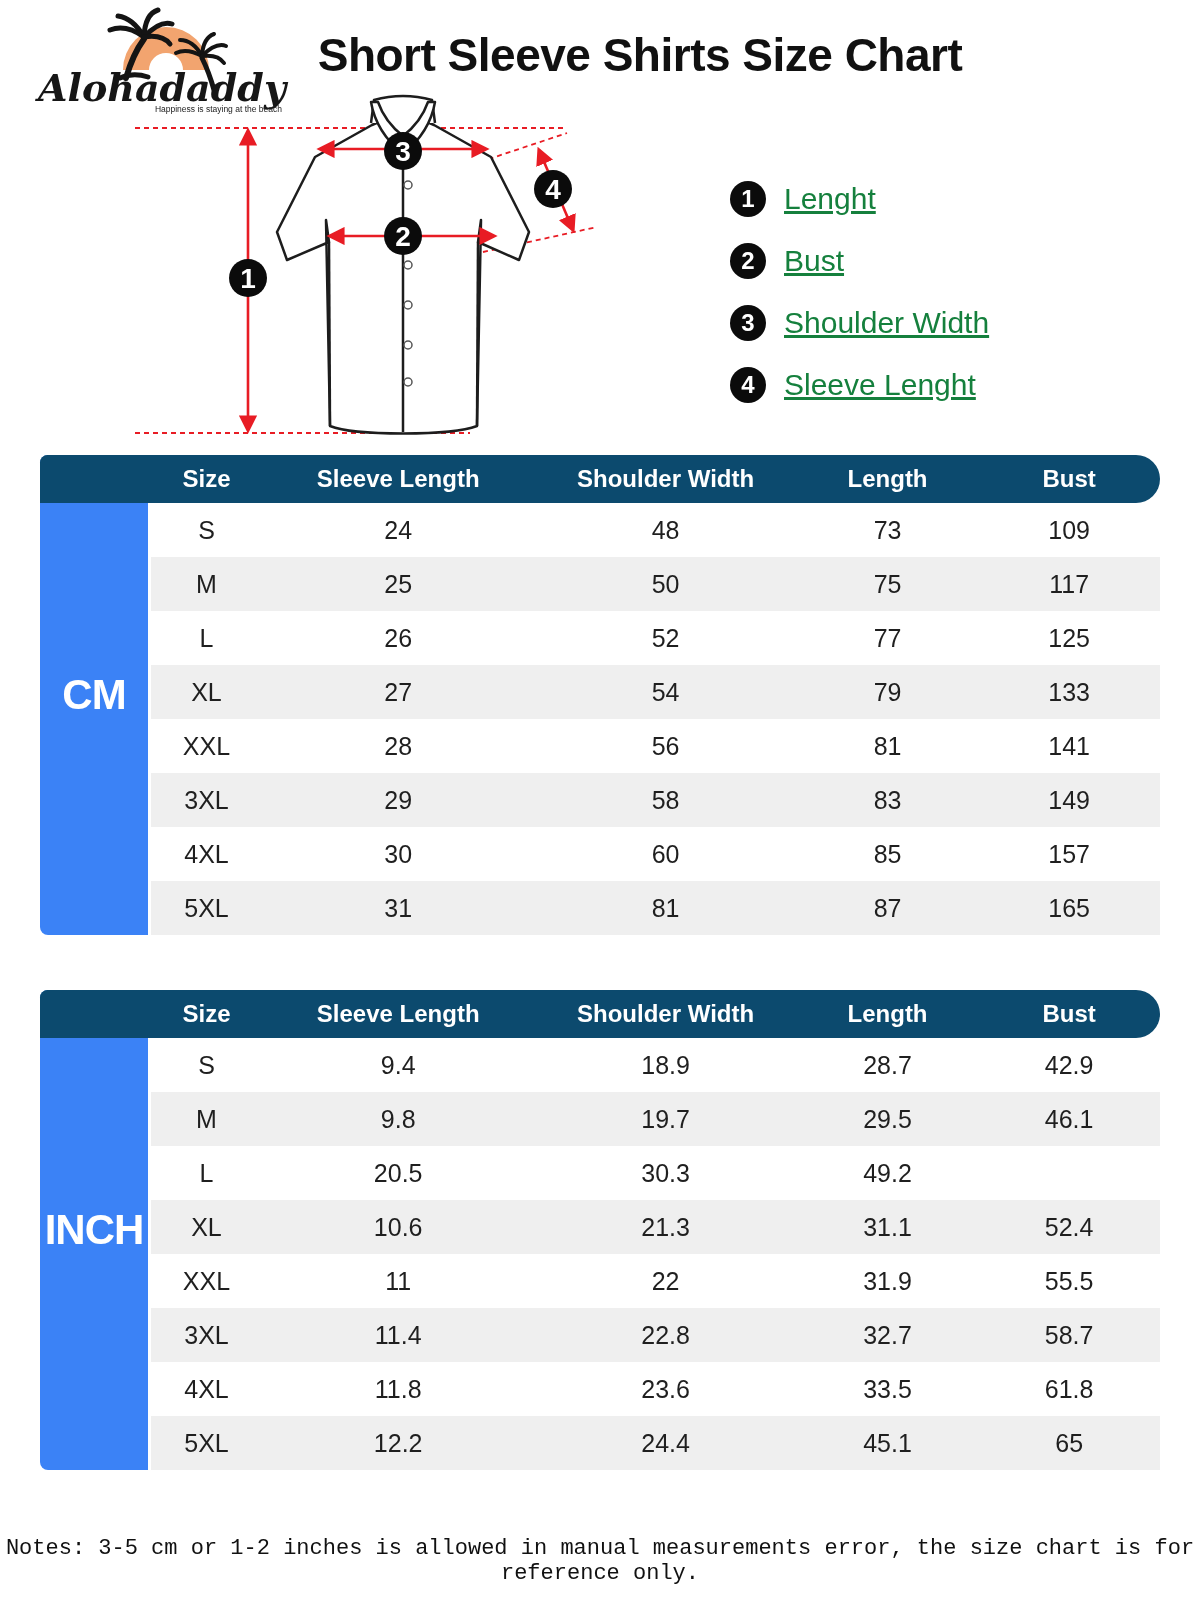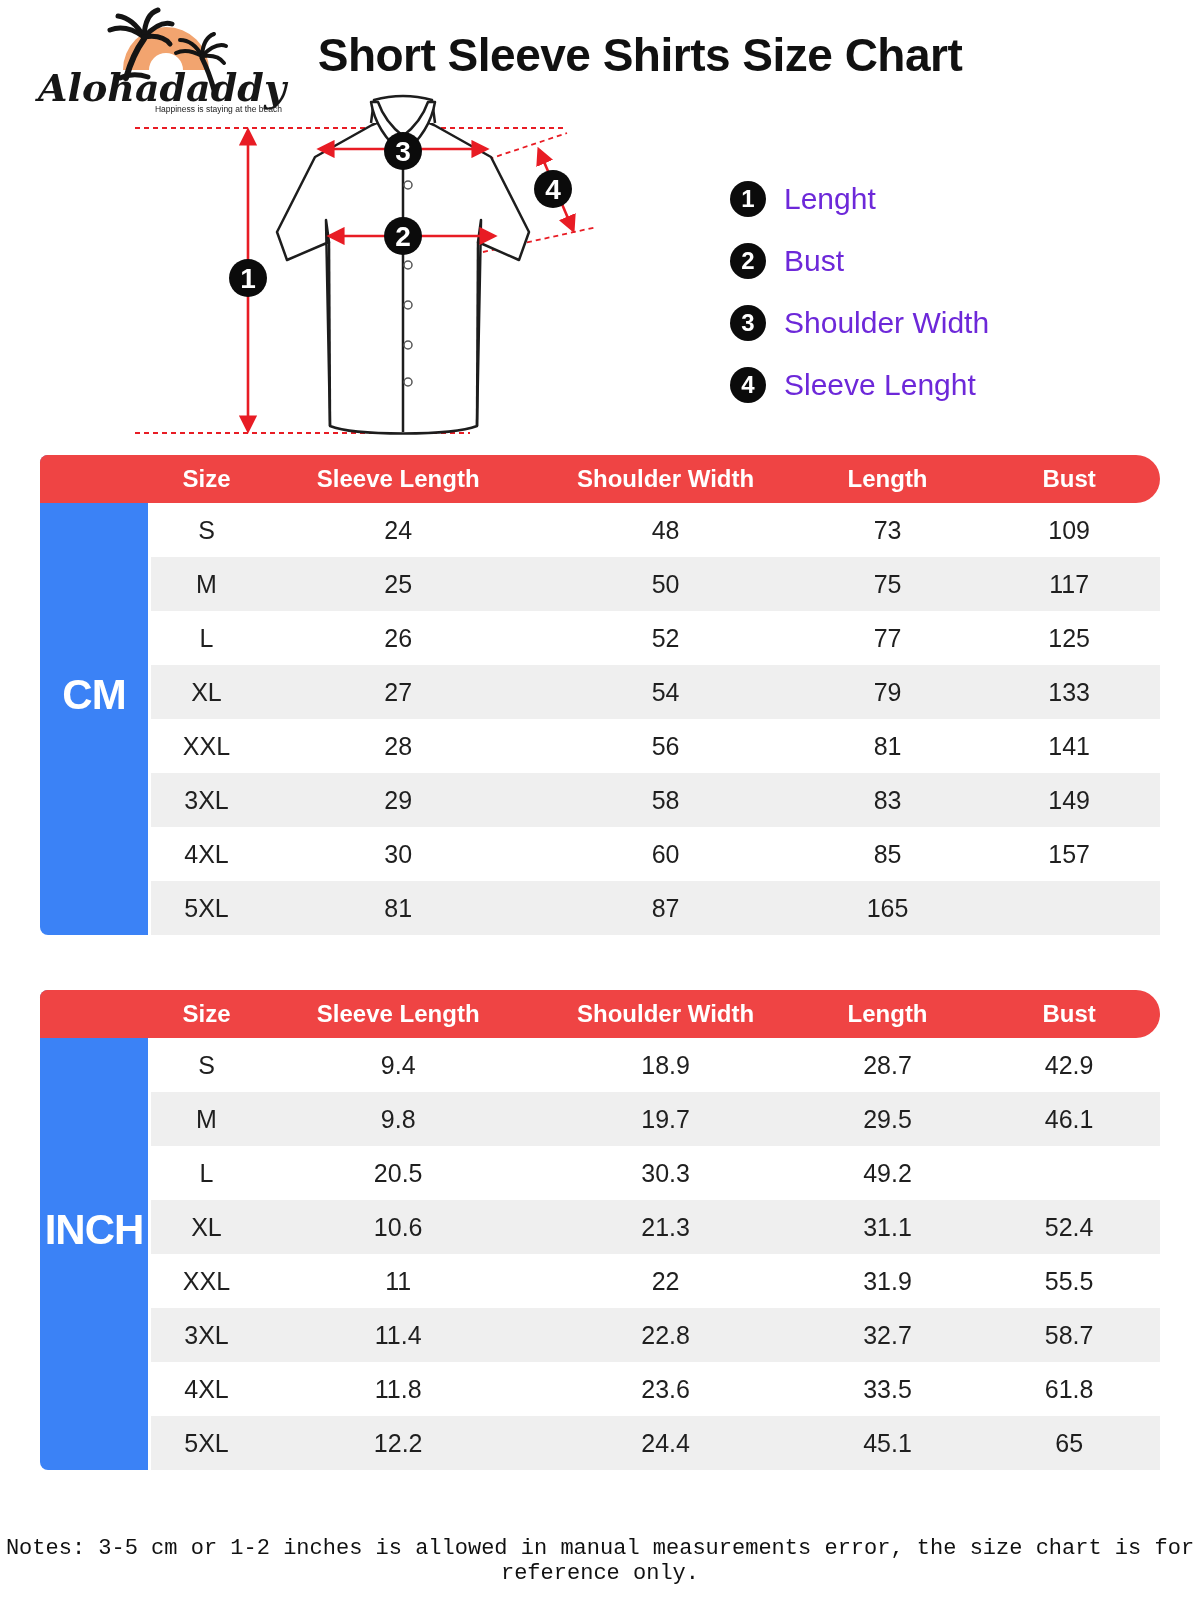--- a/index.html
+++ b/index.html
@@ -20,37 +20,37 @@
   
   .diagram-svg { position:absolute; left:115px; top:90px; }
 
   .legend { position:absolute; left:730px; top:180px; display:flex; flex-direction:column; gap:24px; }
   .legend-item { display:flex; align-items:center; gap:18px; height:38px; }
   .legend-num {
     width:36px; height:36px; border-radius:50%; background:#0b0b0b; color:#fff;
     font-size:24px; font-weight:700; display:flex; align-items:center; justify-content:center;
     flex:0 0 36px;
   }
-  .legend-label { font-size:30px; font-weight:500; color:#6d28d9; }
+  .legend-label { font-size:30px; font-weight:500; color:#15803d;text-decoration:underline; }
 
   
   .tables-host { position:absolute; left:40px; top:455px; width:1120px; }
   .size-table { position:relative; width:1120px; height:480px; }
   .size-table + .size-table { margin-top:55px; }
 
   .t-sidebar {
     position:absolute; left:0; top:0; width:108px; height:100%;
     background:#3b82f6; border-radius:8px 0 0 8px;
     display:flex; align-items:center; justify-content:center;
   }
   .unit {
     color:#fff; font-weight:700; font-size:42px; letter-spacing:-1px; white-space:nowrap;
   }
   .t-header {
-    position:relative; margin-left:0; height:48px; background:#ef4444;
+    position:relative; margin-left:0; height:48px; background:#0c4a6e;
     border-radius:8px 26px 26px 0;
     padding-left:111px;
     display:grid; grid-template-columns:11% 27% 26% 18% 18%;
     align-items:center;
   }
   .th {
     color:#fff; font-size:24px; font-weight:700; text-align:center; white-space:nowrap;
   }
   .t-body { margin-left:111px; background:#fff; }
   .tr {
@@ -238,20 +238,21 @@
           </div>
           <div class="tr">
             <div class="td">4XL</div>
             <div class="td">30</div>
             <div class="td">60</div>
             <div class="td">85</div>
             <div class="td">157</div>
           </div>
           <div class="tr alt">
             <div class="td">5XL</div>
+            <div class="td">31</div>
             <div class="td">81</div>
             <div class="td">87</div>
             <div class="td">165</div>
           </div>
         </div>
   </section>
 
   <section class="size-table">
     <div class="t-sidebar">
       <span class="unit">INCH</span>

